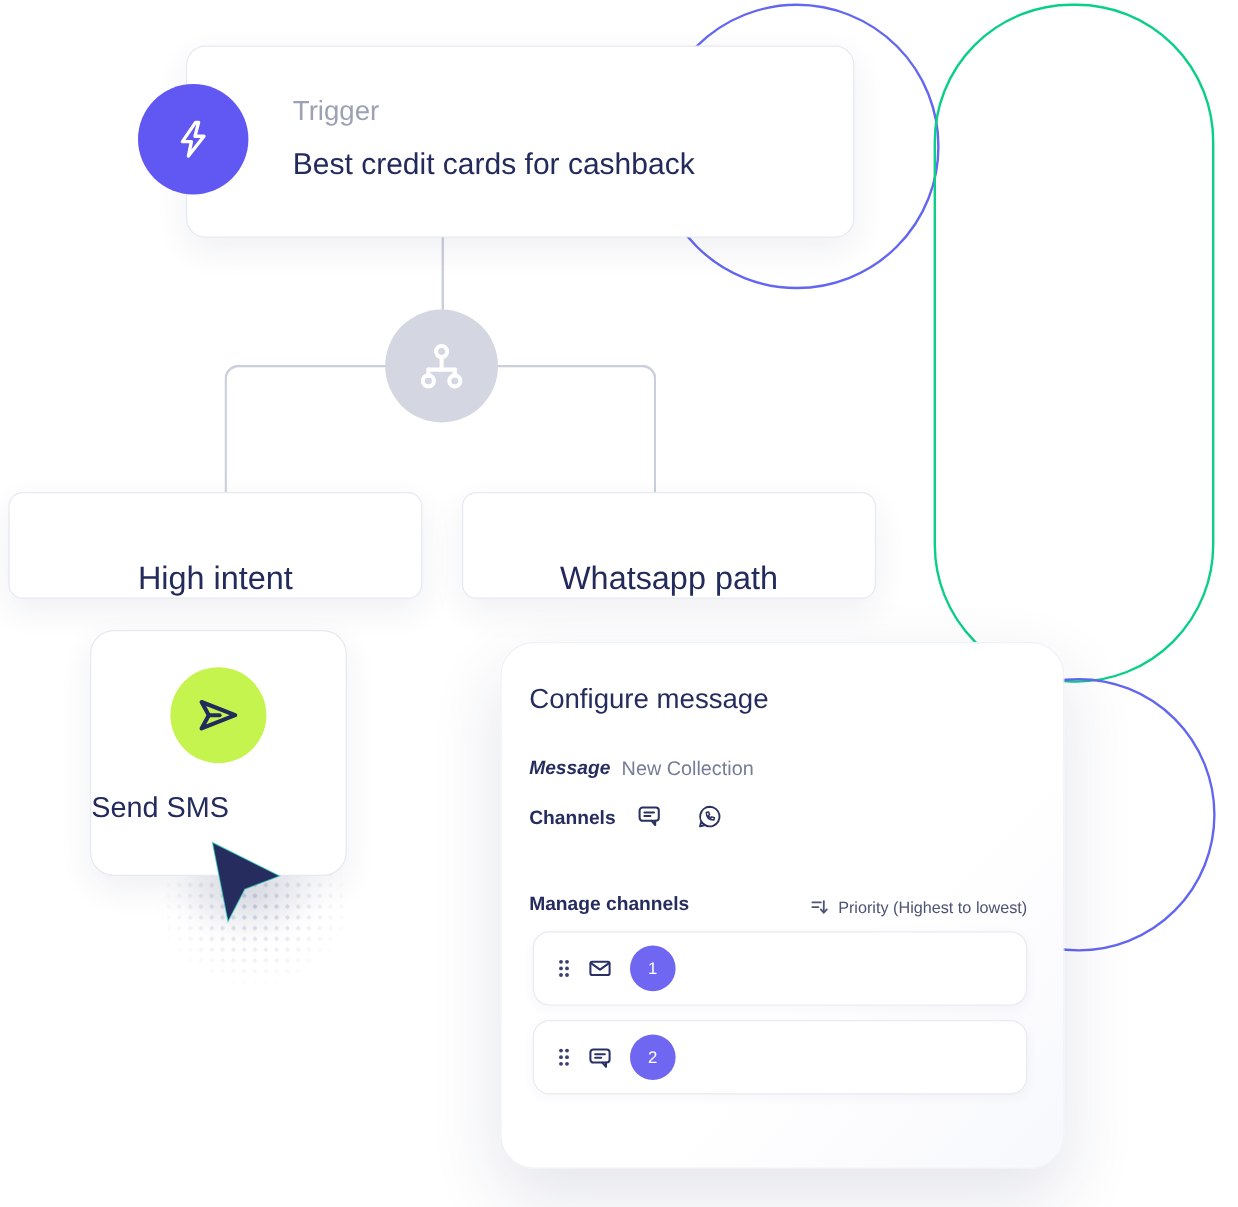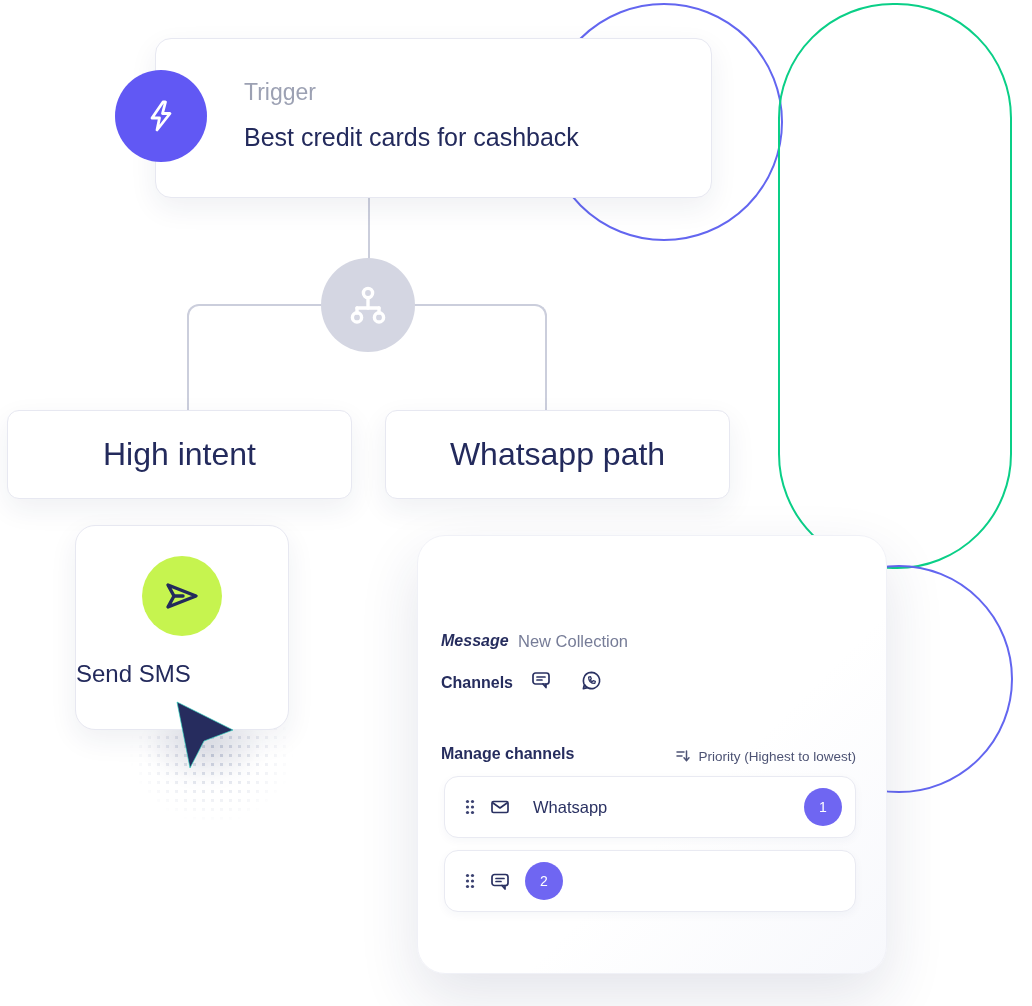--- a/index.html
+++ b/index.html
@@ -23,21 +23,21 @@
         background:#D4D6E2;z-index:3;display:flex;align-items:center;justify-content:center;}
   
   .card{position:absolute;background:#ffffff;border:1px solid #E7E8F1;
         box-shadow:0 10px 28px rgba(35,43,92,0.07);z-index:4;}
   .trigger-card{left:155px;top:38px;width:555px;height:158px;border-radius:16px;}
   .trigger-icon-wrap{position:absolute;left:-41px;top:31px;width:92px;height:92px;border-radius:50%;
         background:#6158F4;display:flex;align-items:center;justify-content:center;z-index:5;}
   .trigger-label{position:absolute;left:88px;top:40px;font-size:23px;color:#9CA1B3;}
   .trigger-title{position:absolute;left:88px;top:84px;font-size:25px;font-weight:500;color:#232A5C;white-space:nowrap;}
   .path-card{top:410px;width:343px;height:87px;border-radius:12px;
-        display:flex;align-items:center;justify-content:center;font-size:32px;font-weight:500;color:#232A5C;}
+        display:flex;align-items:flex-end;justify-content:center;font-size:27px;font-weight:500;color:#232A5C;}
   .path-left{left:7px;}
   .path-right{left:385px;}
   .sms-card{left:75px;top:525px;width:212px;height:203px;border-radius:20px;z-index:6;}
   .sms-circle{position:absolute;left:66px;top:30px;width:80px;height:80px;border-radius:50%;
         background:#C6F44F;display:flex;align-items:center;justify-content:center;}
   .sms-label{position:absolute;left:0;right:0;top:134px;text-align:left;font-size:24px;font-weight:500;color:#232A5C;}
   
   .stipple{position:absolute;left:118px;top:688px;width:180px;height:145px;z-index:5;
         background-image:radial-gradient(rgba(70,90,140,0.25) 1.6px, transparent 1.9px);
         background-size:9px 9px;
@@ -129,20 +129,21 @@
     <div class="sms-label">Send SMS</div>
   </div>
 
   <div class="cursor">
     <svg width="60" height="70" viewBox="0 0 60 70">
       <polygon points="1,1 57,29 28,40 14,67" fill="#262C5E" stroke="rgba(45,212,191,0.65)" stroke-width="1"></polygon>
     </svg>
   </div>
 
   <div class="panel">
+    <div class="panel-title">Configure message</div>
 
     <div class="field-label" style="top:96px;font-style:italic;">Message</div>
     <div class="field-value" style="top:96px;">New Collection</div>
 
     <div class="field-label" style="top:138px;">Channels</div>
     <div class="channels-icons">
       <span>
         <svg width="24" height="24" viewBox="0 0 24 24" fill="none" stroke="#2A3162" stroke-width="1.7" stroke-linecap="round" stroke-linejoin="round">
           <rect x="3" y="5" width="16" height="11" rx="2.5"></rect>
           <line x1="7" y1="9" x2="15" y2="9"></line>
@@ -181,21 +182,20 @@
           <circle cx="2.5" cy="13.5" r="1.6"></circle>
             <circle cx="7.5" cy="13.5" r="1.6"></circle>
         </svg>
       </span>
       <span>
         <svg width="22" height="22" viewBox="0 0 22 22" fill="none" stroke="#2A3162" stroke-width="1.7" stroke-linecap="round" stroke-linejoin="round">
           <rect x="3" y="5.5" width="16" height="11" rx="1.5"></rect>
           <path d="M4 7 L11 12 L18 7"></path>
         </svg>
       </span>
-      <span class="row-label">Whatsapp</span>
       <span class="badge">1</span>
     </div>
 
     <div class="channel-row row-2">
       <span class="drag-handle">
         <svg width="10" height="16" viewBox="0 0 10 16" fill="#3A4170">
           <circle cx="2.5" cy="2.5" r="1.6"></circle>
             <circle cx="7.5" cy="2.5" r="1.6"></circle>
           <circle cx="2.5" cy="8" r="1.6"></circle>
             <circle cx="7.5" cy="8" r="1.6"></circle>

